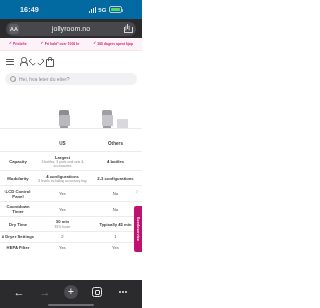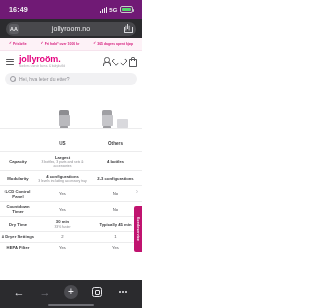--- a/index.html
+++ b/index.html
@@ -7,23 +7,23 @@
     width: 142px; height: 308px;
     font-family: "Liberation Sans", sans-serif;
     background: #ffffff;
     overflow: hidden;
   }
   #app { width: 142px; height: 308px; position: relative; display: flex; flex-direction: column; background:#2b2b2e; }
 
   
   .statusbar {
     height: 19px; flex: 0 0 19px;
-    background: #701a75; color: #f2f2f4;
+    background: #0369a1; color: #f2f2f4;
     display: flex; align-items: center; justify-content: space-between;
-    padding: 0 9px; font-size: 7.2px; font-weight: bold; letter-spacing: .1px;
+    padding: 0 20px; font-size: 7.2px; font-weight: bold; letter-spacing: .1px;
   }
   .sb-right { display: flex; align-items: center; gap: 2.5px; }
   .bars { display: flex; align-items: flex-end; gap: .8px; height: 6px; }
   .bars i { display:block; width: 1.2px; background:#f2f2f4; border-radius:.3px; }
   .bars i:nth-child(1){height:2px}.bars i:nth-child(2){height:3.2px}
   .bars i:nth-child(3){height:4.4px}.bars i:nth-child(4){height:6px}
   .net { font-size: 6px; font-weight: bold; }
   .batt { width: 13px; height: 7px; border: .8px solid #c9c9cc; border-radius: 2px; position: relative; padding: .8px; }
   .batt::after { content:""; position:absolute; right:-2px; top:2.2px; width:1.1px; height:2.4px; background:#c9c9cc; border-radius:0 1px 1px 0; }
   .batt span { display:block; height:100%; background:#53d769; border-radius:.8px; }
@@ -193,24 +193,20 @@
         <span>365 dagers åpent kjøp</span>
       </div>
     </div>
 
     <div class="header">
       <span class="burger">
           <i></i>
           <i></i>
           <i></i>
         </span>
-      <div class="brand">
-        <div class="brand-name">jollyroöm.</div>
-        <div class="brand-tag">Nordens største barne- &amp; babybutikk</div>
-      </div>
       <div class="h-icons">
         <span class="ico ico-user"></span>
         <span class="ico ico-heart"></span>
         <span class="ico ico-bag"></span>
       </div>
     </div>
 
     <div class="searchwrap">
       <div class="search">
         <span class="mag"></span>

